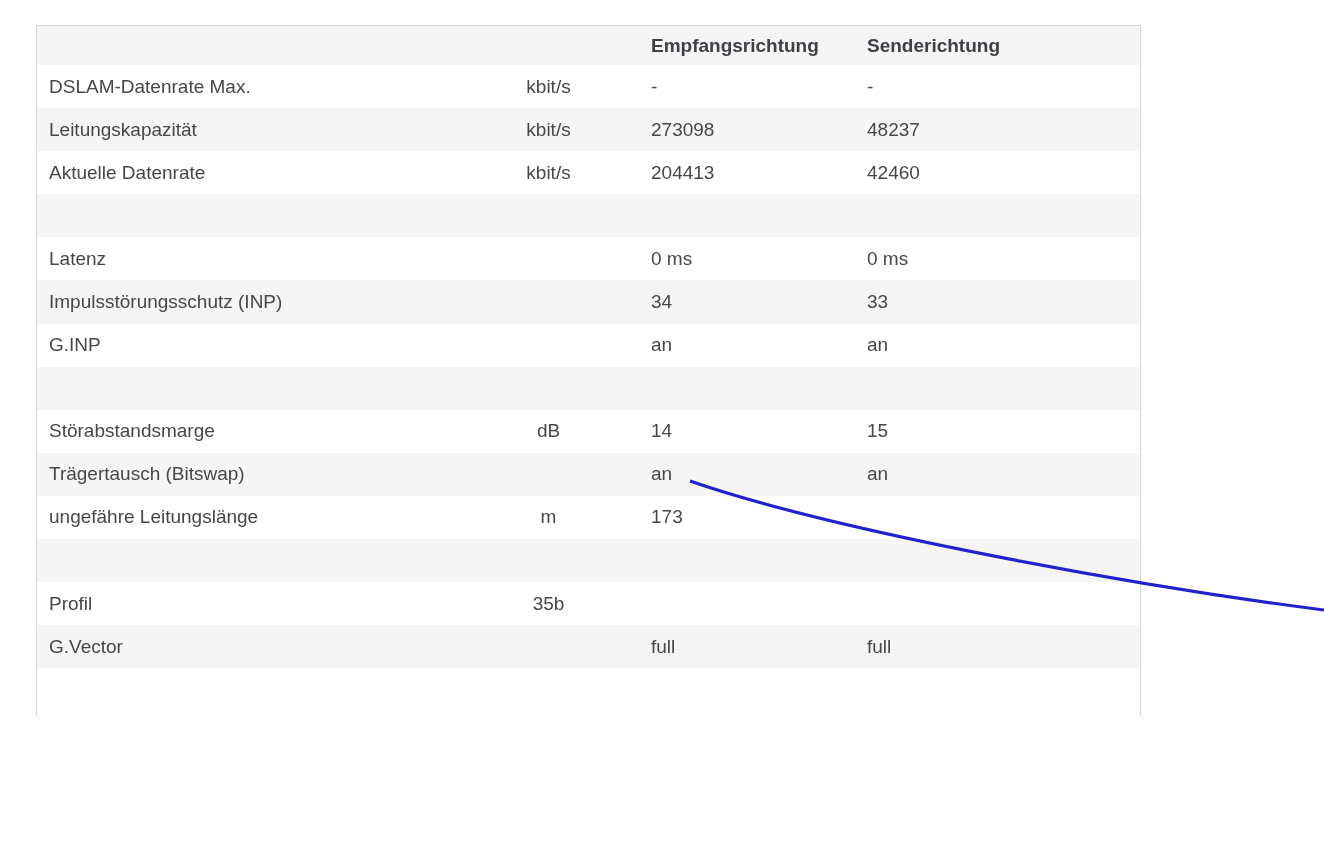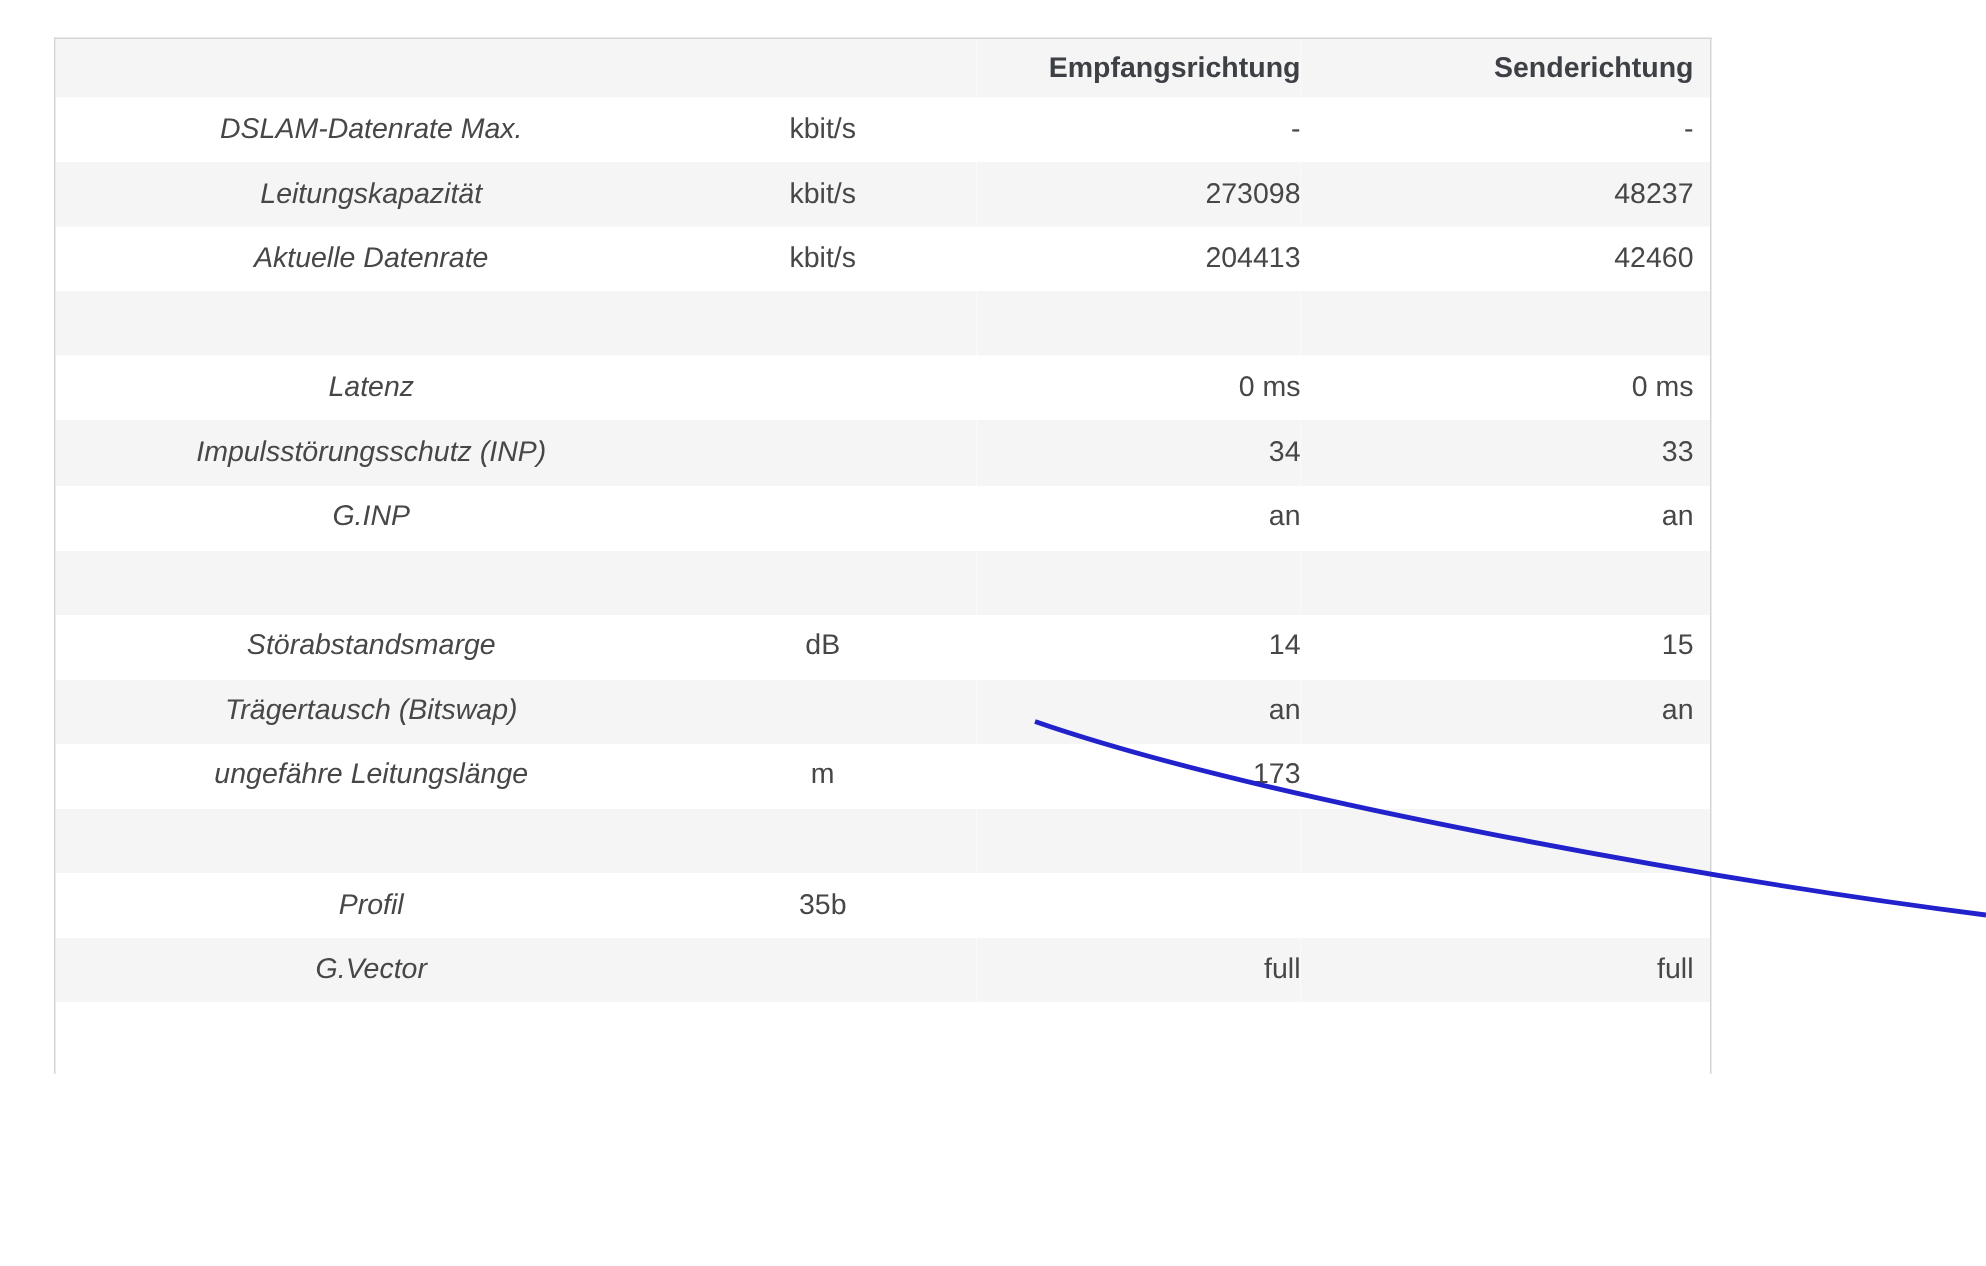--- a/index.html
+++ b/index.html
@@ -46,23 +46,23 @@
     color: #474747;
     padding: 0;
     vertical-align: middle;
     white-space: nowrap;
     overflow: hidden;
   }
   th {
     font-weight: 700;
     color: #3d4045;
   }
-  .label { text-align: center; padding-left: 12px; font-style: italic; }
+  .label { text-align: left; padding-left: 12px; }
   .unit  { text-align: center; }
-  .num   { text-align: right; }
+  .num   { text-align: left; }
   td.tx, th.tx { padding-right: 11px; }
 
   .curve-overlay {
     position: absolute;
     left: 0;
     top: 0;
     width: 1324px;
     height: 844px;
     pointer-events: none;
   }

